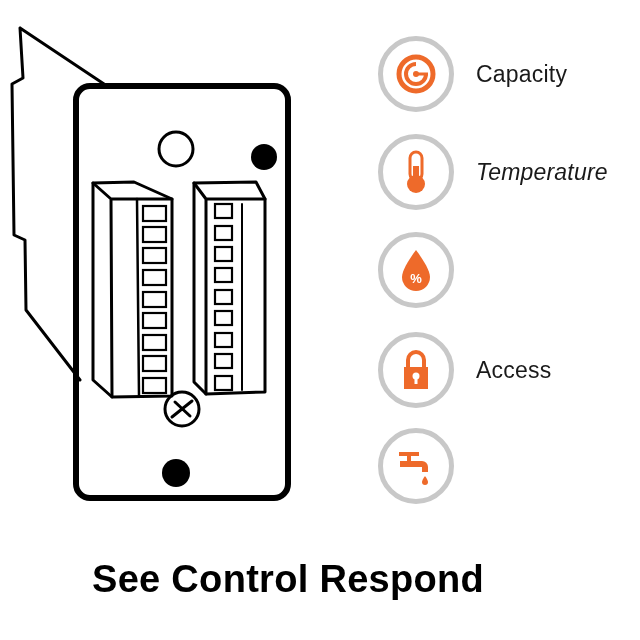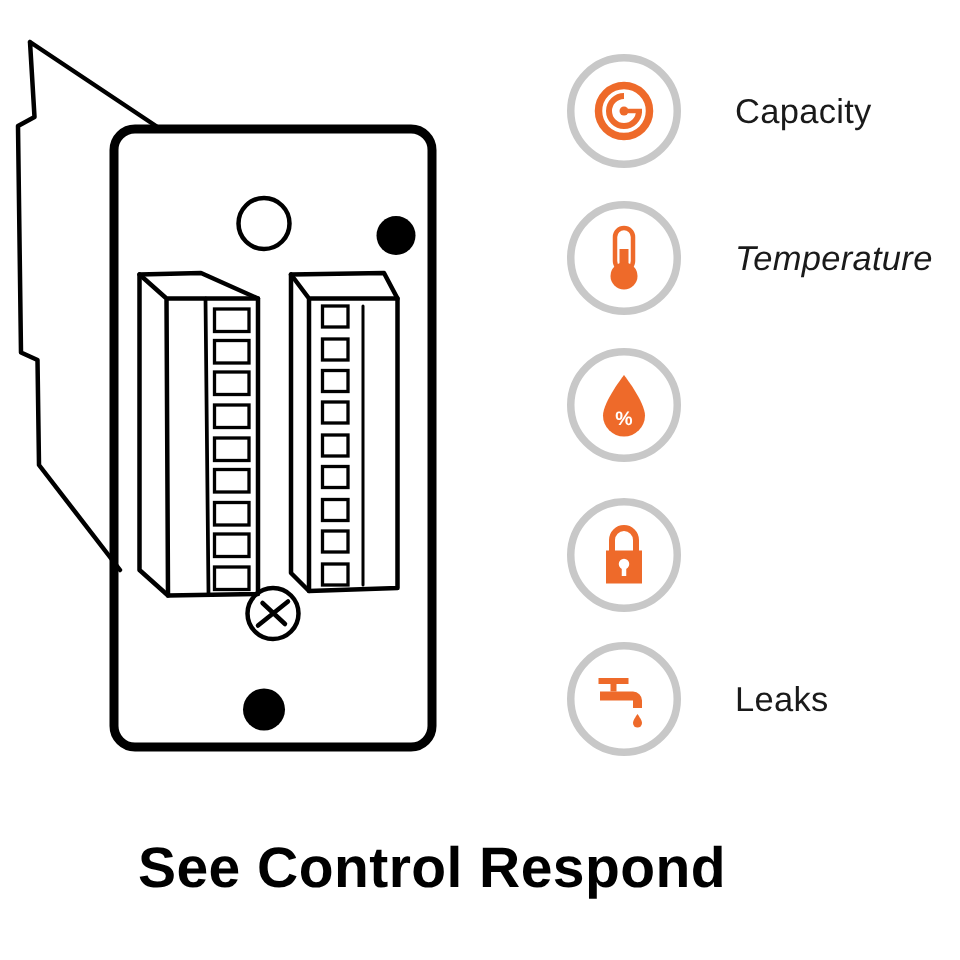--- a/index.html
+++ b/index.html
@@ -1,20 +1,20 @@
 <!DOCTYPE html>
 <html><head>
 <meta charset="utf-8">
 <style>
   html, body { margin:0; padding:0; background:#ffffff; }
   body { width:640px; height:640px; position:relative; overflow:hidden; font-family:"Liberation Sans", sans-serif; }
   #device { position:absolute; left:0; top:0; width:330px; height:520px; }
   .feature { position:absolute; left:378px; height:84px; display:flex; align-items:center; }
   .feature .ring { width:76px; height:76px; border-radius:50%; border:5px solid #c8c8c8; box-sizing:border-box; display:flex; align-items:center; justify-content:center; background:#fff; }
-  .feature .label { margin-left:36px; font-size:23px; color:#1a1a1a; letter-spacing:0.2px; }
+  .feature .label { margin-left:22px; font-size:23px; color:#1a1a1a; letter-spacing:0.2px; }
   .tagline { position:absolute; left:92px; top:558px; font-size:38px; font-weight:bold; color:#000000; letter-spacing:0.3px; }
 </style>
 </head>
 <body>
 
 <svg id="device" viewBox="0 0 330 520" xmlns="http://www.w3.org/2000/svg">
   <g fill="none" stroke="#000" stroke-linejoin="round" stroke-linecap="round">
 
     <path d="M20 28 L104 84 M20 28 L23 78 L12 84 L14 235 L25 240 L26 310 L80 380" stroke-width="3"></path>
 
@@ -100,27 +100,27 @@
 
 <div class="feature" style="top:328px;">
   <div class="ring">
     <svg width="44" height="48" viewBox="0 0 44 48">
       <path d="M14 22 L14 14 A8 8 0 0 1 30 14 L30 22" fill="none" stroke="#ee6a2a" stroke-width="4"></path>
       <rect x="10" y="21" width="24" height="22" fill="#ee6a2a"></rect>
       <circle cx="22" cy="30" r="3.5" fill="#fff"></circle>
       <rect x="20.5" y="31" width="3" height="7" fill="#fff"></rect>
     </svg>
   </div>
+  <span class="label">Access</span>
 </div>
 
 <div class="feature" style="top:424px;">
   <div class="ring">
     <svg width="44" height="48" viewBox="0 0 44 48">
       <rect x="5" y="10" width="20" height="4" fill="#ee6a2a"></rect>
       <rect x="13" y="13" width="4" height="6" fill="#ee6a2a"></rect>
       <path d="M6 19 L28 19 A6 6 0 0 1 34 25 L34 30 L28 30 L28 25 L6 25 Z" fill="#ee6a2a"></path>
       <path d="M31 34 C31 34 28 38 28 40 A3 3 0 0 0 34 40 C34 38 31 34 31 34 Z" fill="#ee6a2a"></path>
     </svg>
   </div>
-  <span class="label">Leaks</span>
 </div>
 
 <div class="tagline">See Control Respond</div>
 
 </body></html>

